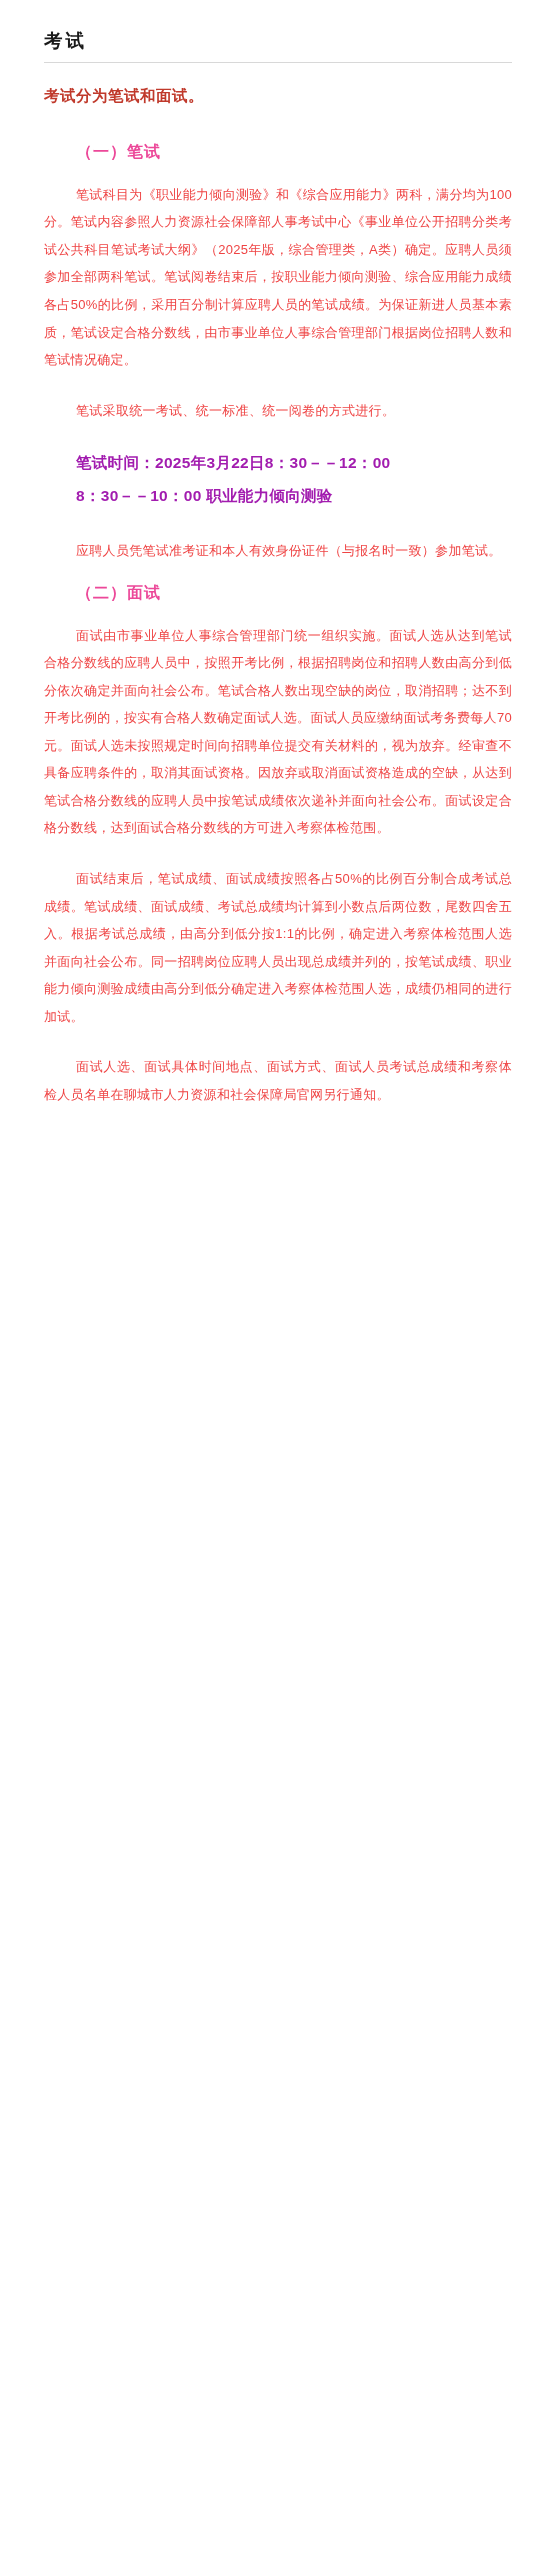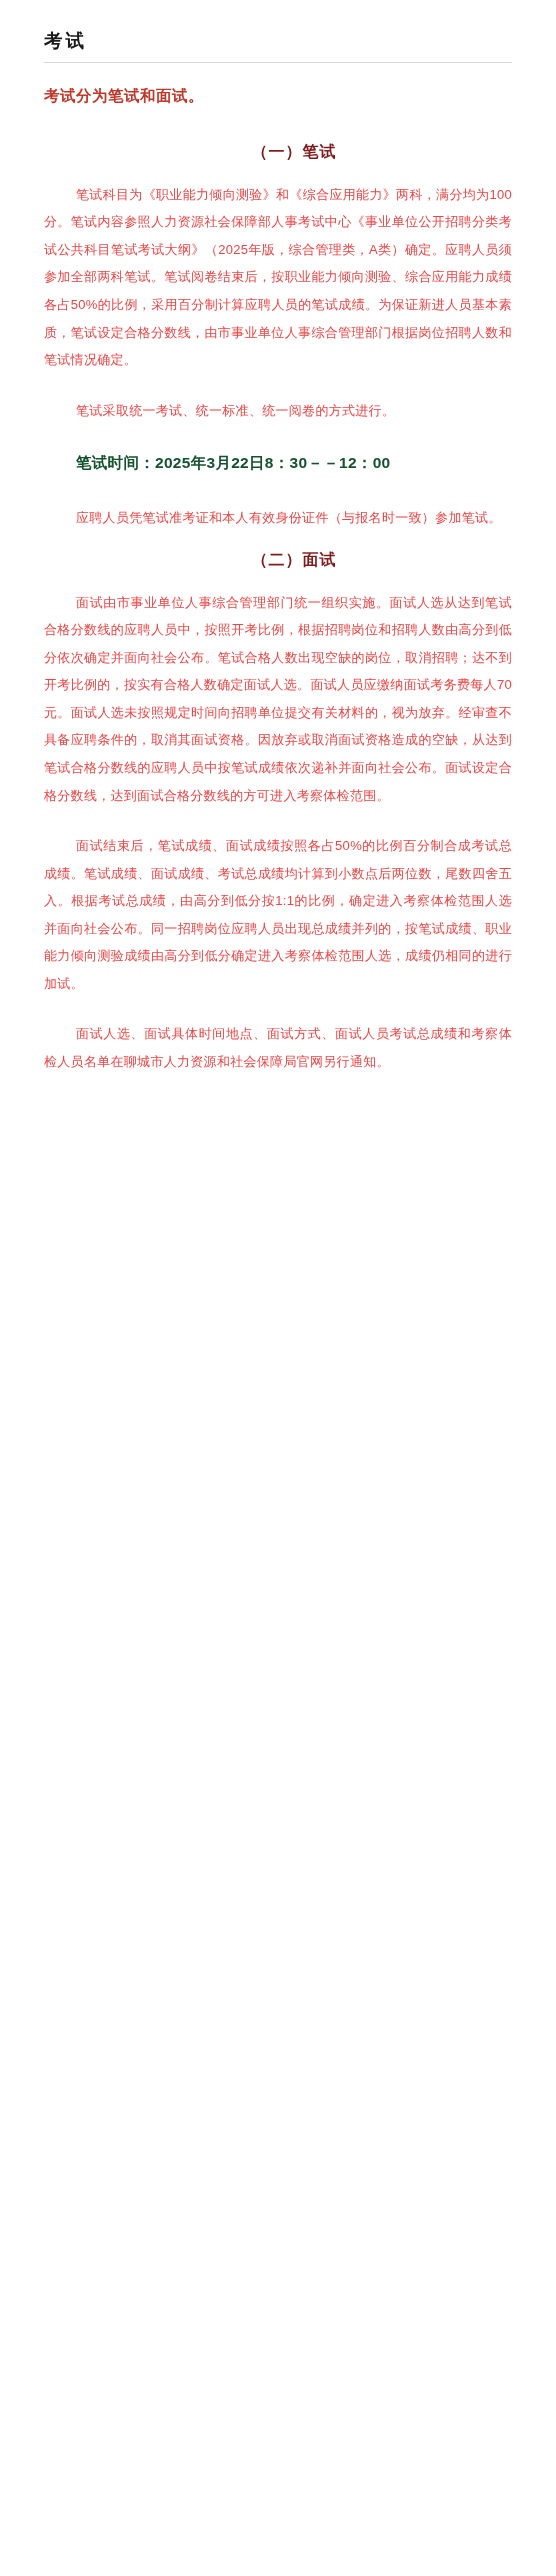--- a/index.html
+++ b/index.html
@@ -37,47 +37,46 @@
     font-size: 15.5px;
     font-weight: bold;
     color: #c0392b;
     line-height: 1.9;
     margin: 0 0 27px 0;
     letter-spacing: 0.5px;
   }
   .section-head {
     font-size: 16px;
     font-weight: bold;
-    color: #7f1d1d;
+    color: #ec4899;
     line-height: 1.9;
     margin: 0 0 13.4px 0;
     text-indent: 32px;
     letter-spacing: 1px;
-    text-align: center;
   }
   p.body-text {
     font-size: 13px;
     color: #ef4444;
     line-height: 2.12;
     margin: 0 0 23px 0;
     text-indent: 32px;
     letter-spacing: 0.3px;
     text-align: justify;
   }
   p.body-text:last-child {
     margin-bottom: 0;
     font-family: Liberation Serif, serif;
   }
   .time-block {
     margin: 0 0 24px 0;
   }
   .time-line {
     font-size: 15.5px;
     font-weight: bold;
-    color: #14532d;
+    color: #a21caf;
     line-height: 2.12;
     text-indent: 32px;
     letter-spacing: 0.3px;
   }
   .spacer-lg { height: 13.4px; }
 </style>
 </head>
 <body>
 
 <div class="page">
@@ -87,20 +86,21 @@
 
   <div class="lead">考试分为笔试和面试。</div>
 
   <div class="section">
     <div class="section-head">（一）笔试</div>
     <p class="body-text">笔试科目为《职业能力倾向测验》和《综合应用能力》两科，满分均为100分。笔试内容参照人力资源社会保障部人事考试中心《事业单位公开招聘分类考试公共科目笔试考试大纲》（2025年版，综合管理类，A类）确定。应聘人员须参加全部两科笔试。笔试阅卷结束后，按职业能力倾向测验、综合应用能力成绩各占50%的比例，采用百分制计算应聘人员的笔试成绩。为保证新进人员基本素质，笔试设定合格分数线，由市事业单位人事综合管理部门根据岗位招聘人数和笔试情况确定。</p>
     <p class="body-text">笔试采取统一考试、统一标准、统一阅卷的方式进行。</p>
 
     <div class="time-block">
       <div class="time-line">笔试时间：2025年3月22日8：30－－12：00</div>
+      <div class="time-line">8：30－－10：00 职业能力倾向测验</div>
     </div>
 
     <p class="body-text">应聘人员凭笔试准考证和本人有效身份证件（与报名时一致）参加笔试。</p>
   </div>
 
   <div class="spacer-lg"></div>
 
   <div class="section">
     <div class="section-head">（二）面试</div>
     <p class="body-text">面试由市事业单位人事综合管理部门统一组织实施。面试人选从达到笔试合格分数线的应聘人员中，按照开考比例，根据招聘岗位和招聘人数由高分到低分依次确定并面向社会公布。笔试合格人数出现空缺的岗位，取消招聘；达不到开考比例的，按实有合格人数确定面试人选。面试人员应缴纳面试考务费每人70元。面试人选未按照规定时间向招聘单位提交有关材料的，视为放弃。经审查不具备应聘条件的，取消其面试资格。因放弃或取消面试资格造成的空缺，从达到笔试合格分数线的应聘人员中按笔试成绩依次递补并面向社会公布。面试设定合格分数线，达到面试合格分数线的方可进入考察体检范围。</p>

